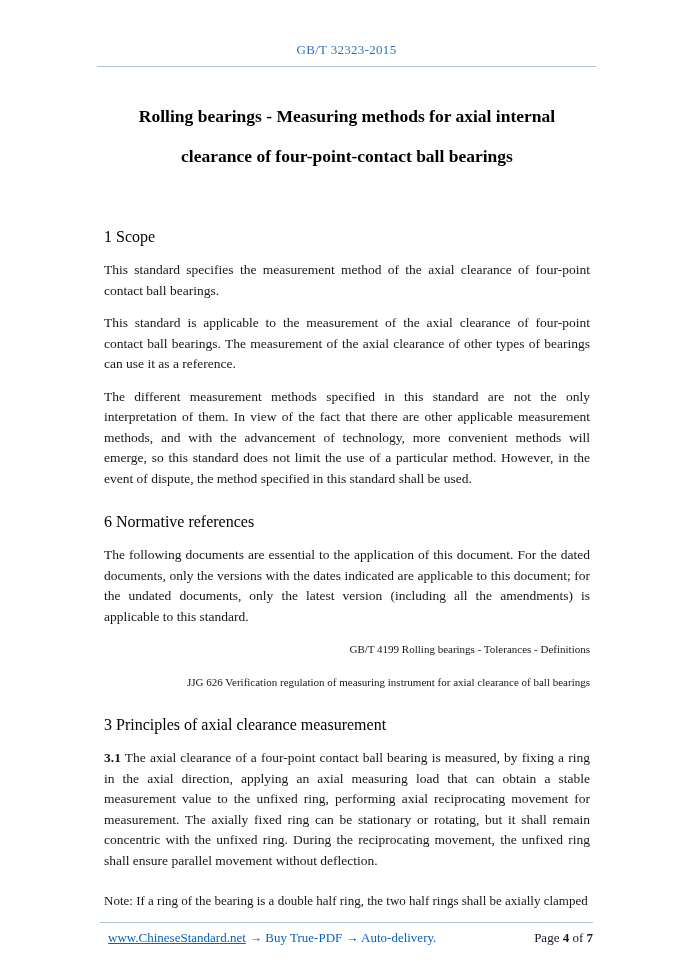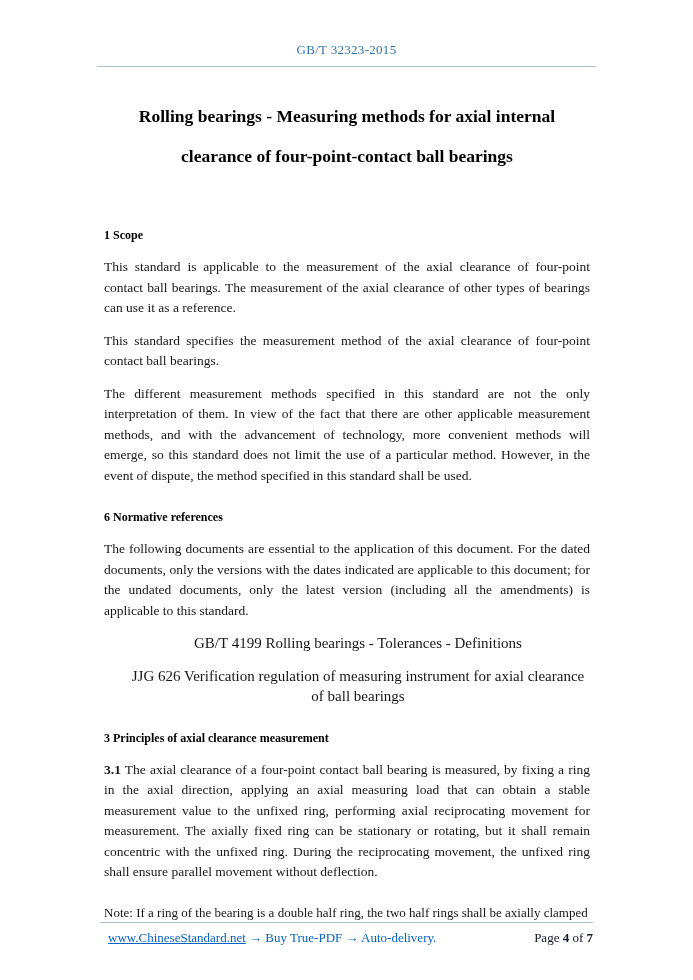--- a/index.html
+++ b/index.html
@@ -41,41 +41,41 @@
   .doc-title {
     text-align: center;
     font-size: 17.5px;
     font-weight: bold;
     line-height: 40px;
     color: #000000;
     margin-top: 6px;
   }
 
   .section-heading {
-    font-size: 12px;
-    font-weight: bold;
+    font-size: 16px;
+    font-weight: normal;
     color: #000000;
     margin-top: 24px;
     margin-bottom: 14px;
   }
   .section-heading.first { margin-top: 52px; }
 
   p.body {
     font-size: 13.5px;
     line-height: 20.5px;
     text-align: justify;
     margin-bottom: 12px;
     color: #161616;
   }
   p.ref {
-    font-size: 15px;
+    font-size: 11px;
     line-height: 20.5px;
     margin-left: 22px;
     margin-bottom: 12px;
-    text-align: center;
+    text-align: right;
   }
   p.note {
     font-size: 13px;
     line-height: 20px;
     text-align: justify;
     margin-top: 20px;
     margin-bottom: 0;
   }
   .b { font-weight: bold; }
 
@@ -116,22 +116,22 @@
   <div class="doc-header">
     <div class="doc-number">GB/T 32323-2015</div>
     <hr class="header-rule">
   </div>
 
   <div class="content">
 
     <h1 class="doc-title"><span>Rolling bearings - Measuring methods for axial internal</span><br><span>clearance of four-point-contact ball bearings</span></h1>
 
     <h2 class="section-heading first">1 Scope</h2>
+    <p class="body">This standard specifies the measurement method of the axial clearance of four-point contact ball bearings.</p>
     <p class="body">This standard is applicable to the measurement of the axial clearance of four-point contact ball bearings. The measurement of the axial clearance of other types of bearings can use it as a reference.</p>
-    <p class="body">This standard specifies the measurement method of the axial clearance of four-point contact ball bearings.</p>
     <p class="body">The different measurement methods specified in this standard are not the only interpretation of them. In view of the fact that there are other applicable measurement methods, and with the advancement of technology, more convenient methods will emerge, so this standard does not limit the use of a particular method. However, in the event of dispute, the method specified in this standard shall be used.</p>
 
     <h2 class="section-heading">6 Normative references</h2>
     <p class="body">The following documents are essential to the application of this document. For the dated documents, only the versions with the dates indicated are applicable to this document; for the undated documents, only the latest version (including all the amendments) is applicable to this standard.</p>
     <p class="ref">GB/T 4199 Rolling bearings - Tolerances - Definitions</p>
     <p class="ref">JJG 626 Verification regulation of measuring instrument for axial clearance of ball bearings</p>
 
     <h2 class="section-heading">3 Principles of axial clearance measurement</h2>
     <p class="body"><span class="b">3.1</span> <span>The axial clearance of a four-point contact ball bearing is measured, by fixing a ring in the axial direction, applying an axial measuring load that can obtain a stable measurement value to the unfixed ring, performing axial reciprocating movement for measurement. The axially fixed ring can be stationary or rotating, but it shall remain concentric with the unfixed ring. During the reciprocating movement, the unfixed ring shall ensure parallel movement without deflection.</span></p>
     <p class="note">Note: If a ring of the bearing is a double half ring, the two half rings shall be axially clamped</p>

